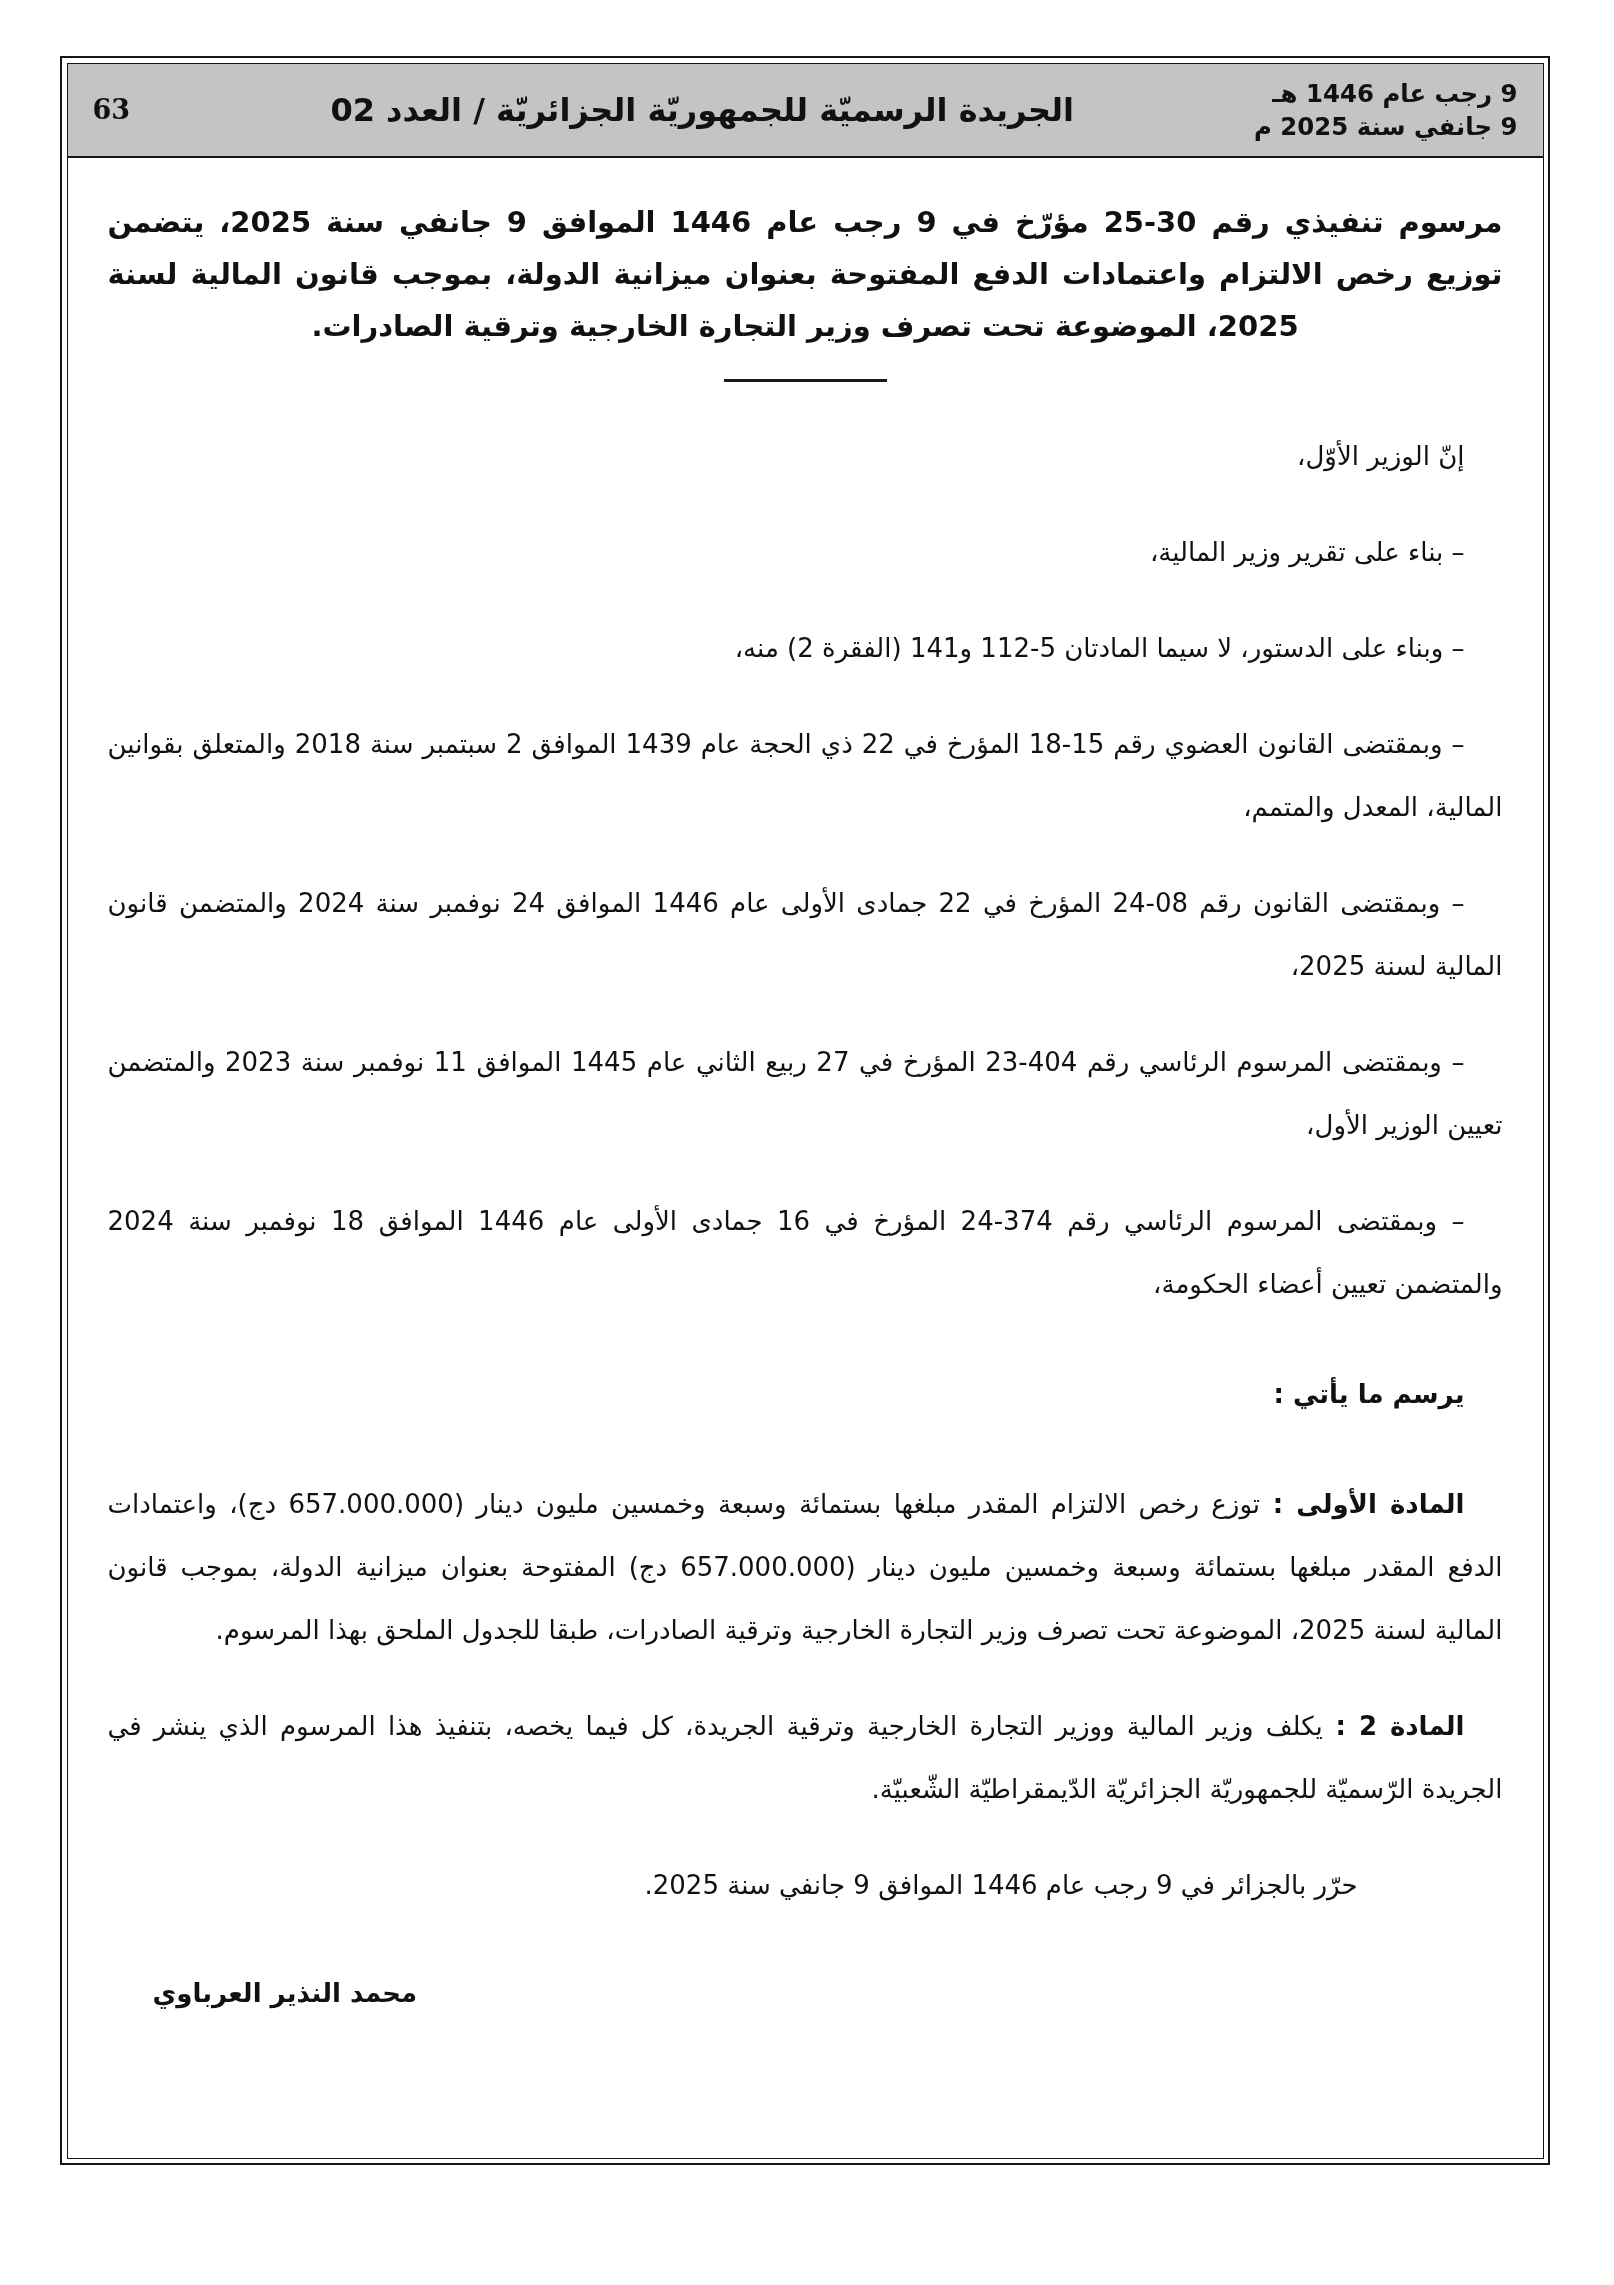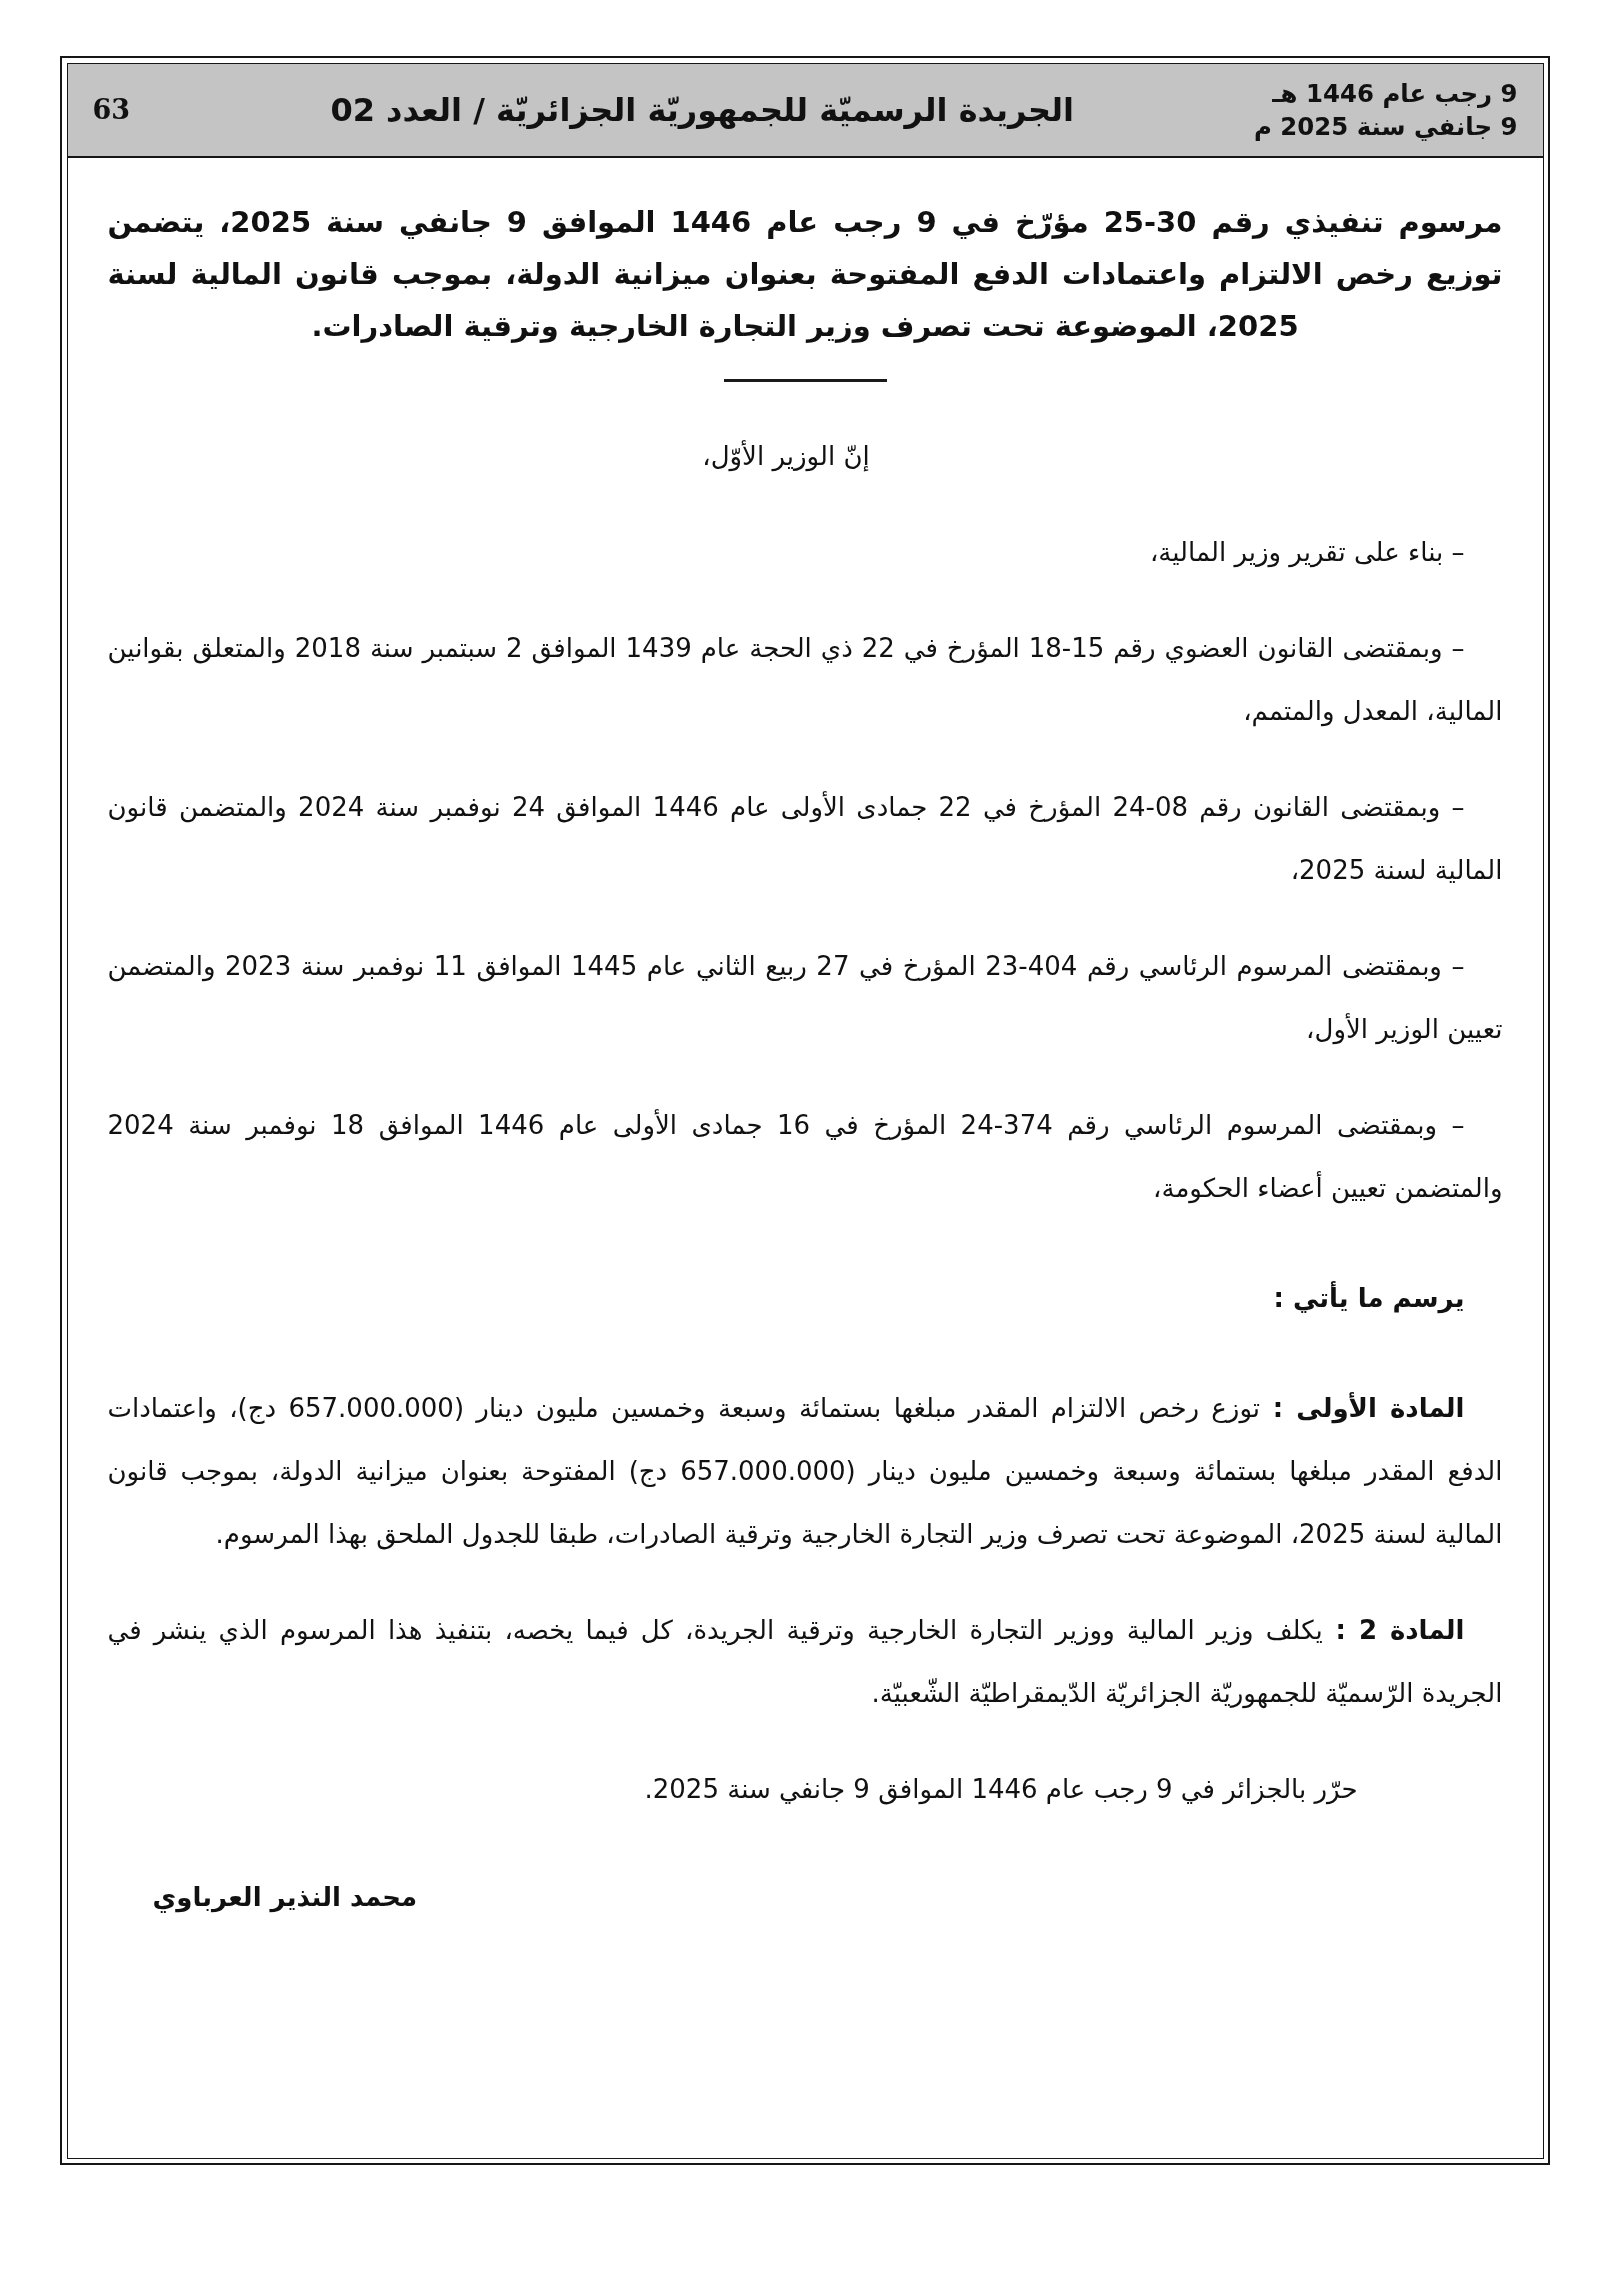--- a/index.html
+++ b/index.html
@@ -89,21 +89,21 @@
     height: 3.6px;
     background: #1a1a1a;
     margin: 27px auto 43px auto;
   }
   .content p {
     margin: 33px 0;
     line-height: 63px;
     text-indent: 38px;
   }
   p.intro {
-    text-align: center;
+    text-align: right;
   }
   p.enact {
     font-weight: bold;
     margin: 47px 0;
     text-align: right;
   }
   p.article b {
     margin-left: 12.7px;
   }
   p.closing {
@@ -136,20 +136,21 @@
 
     <div class="content">
 
       <div class="decree-title">مرسوم تنفيذي رقم 30-25 مؤرّخ في 9 رجب عام 1446 الموافق 9 جانفي سنة 2025، يتضمن توزيع رخص الالتزام واعتمادات الدفع المفتوحة بعنوان ميزانية الدولة، بموجب قانون المالية لسنة 2025، الموضوعة تحت تصرف وزير التجارة الخارجية وترقية الصادرات.</div>
 
       <div class="rule"></div>
 
       <p class="intro">إنّ الوزير الأوّل،</p>
 
       <p class="visa">– بناء على تقرير وزير المالية،</p>
+      <p class="visa">– وبناء على الدستور، لا سيما المادتان 5-112 و141 (الفقرة 2) منه،</p>
       <p class="visa">– وبمقتضى القانون العضوي رقم 15-18 المؤرخ في 22 ذي الحجة عام 1439 الموافق 2 سبتمبر سنة 2018 والمتعلق بقوانين المالية، المعدل والمتمم،</p>
       <p class="visa">– وبمقتضى القانون رقم 08-24 المؤرخ في 22 جمادى الأولى عام 1446 الموافق 24 نوفمبر سنة 2024 والمتضمن قانون المالية لسنة 2025،</p>
       <p class="visa">– وبمقتضى المرسوم الرئاسي رقم 404-23 المؤرخ في 27 ربيع الثاني عام 1445 الموافق 11 نوفمبر سنة 2023 والمتضمن تعيين الوزير الأول،</p>
       <p class="visa">– وبمقتضى المرسوم الرئاسي رقم 374-24 المؤرخ في 16 جمادى الأولى عام 1446 الموافق 18 نوفمبر سنة 2024 والمتضمن تعيين أعضاء الحكومة،</p>
 
       <p class="enact">يرسم ما يأتي :</p>
 
       <p class="article"><b>المادة الأولى :</b><span>توزع رخص الالتزام المقدر مبلغها بستمائة وسبعة وخمسين مليون دينار (657.000.000 دج)، واعتمادات الدفع المقدر مبلغها بستمائة وسبعة وخمسين مليون دينار (657.000.000 دج) المفتوحة بعنوان ميزانية الدولة، بموجب قانون المالية لسنة 2025، الموضوعة تحت تصرف وزير التجارة الخارجية وترقية الصادرات، طبقا للجدول الملحق بهذا المرسوم.</span></p>
 
       <p class="article"><b>المادة 2 :</b><span>يكلف وزير المالية ووزير التجارة الخارجية وترقية الجريدة، كل فيما يخصه، بتنفيذ هذا المرسوم الذي ينشر في الجريدة الرّسميّة للجمهوريّة الجزائريّة الدّيمقراطيّة الشّعبيّة.</span></p>

